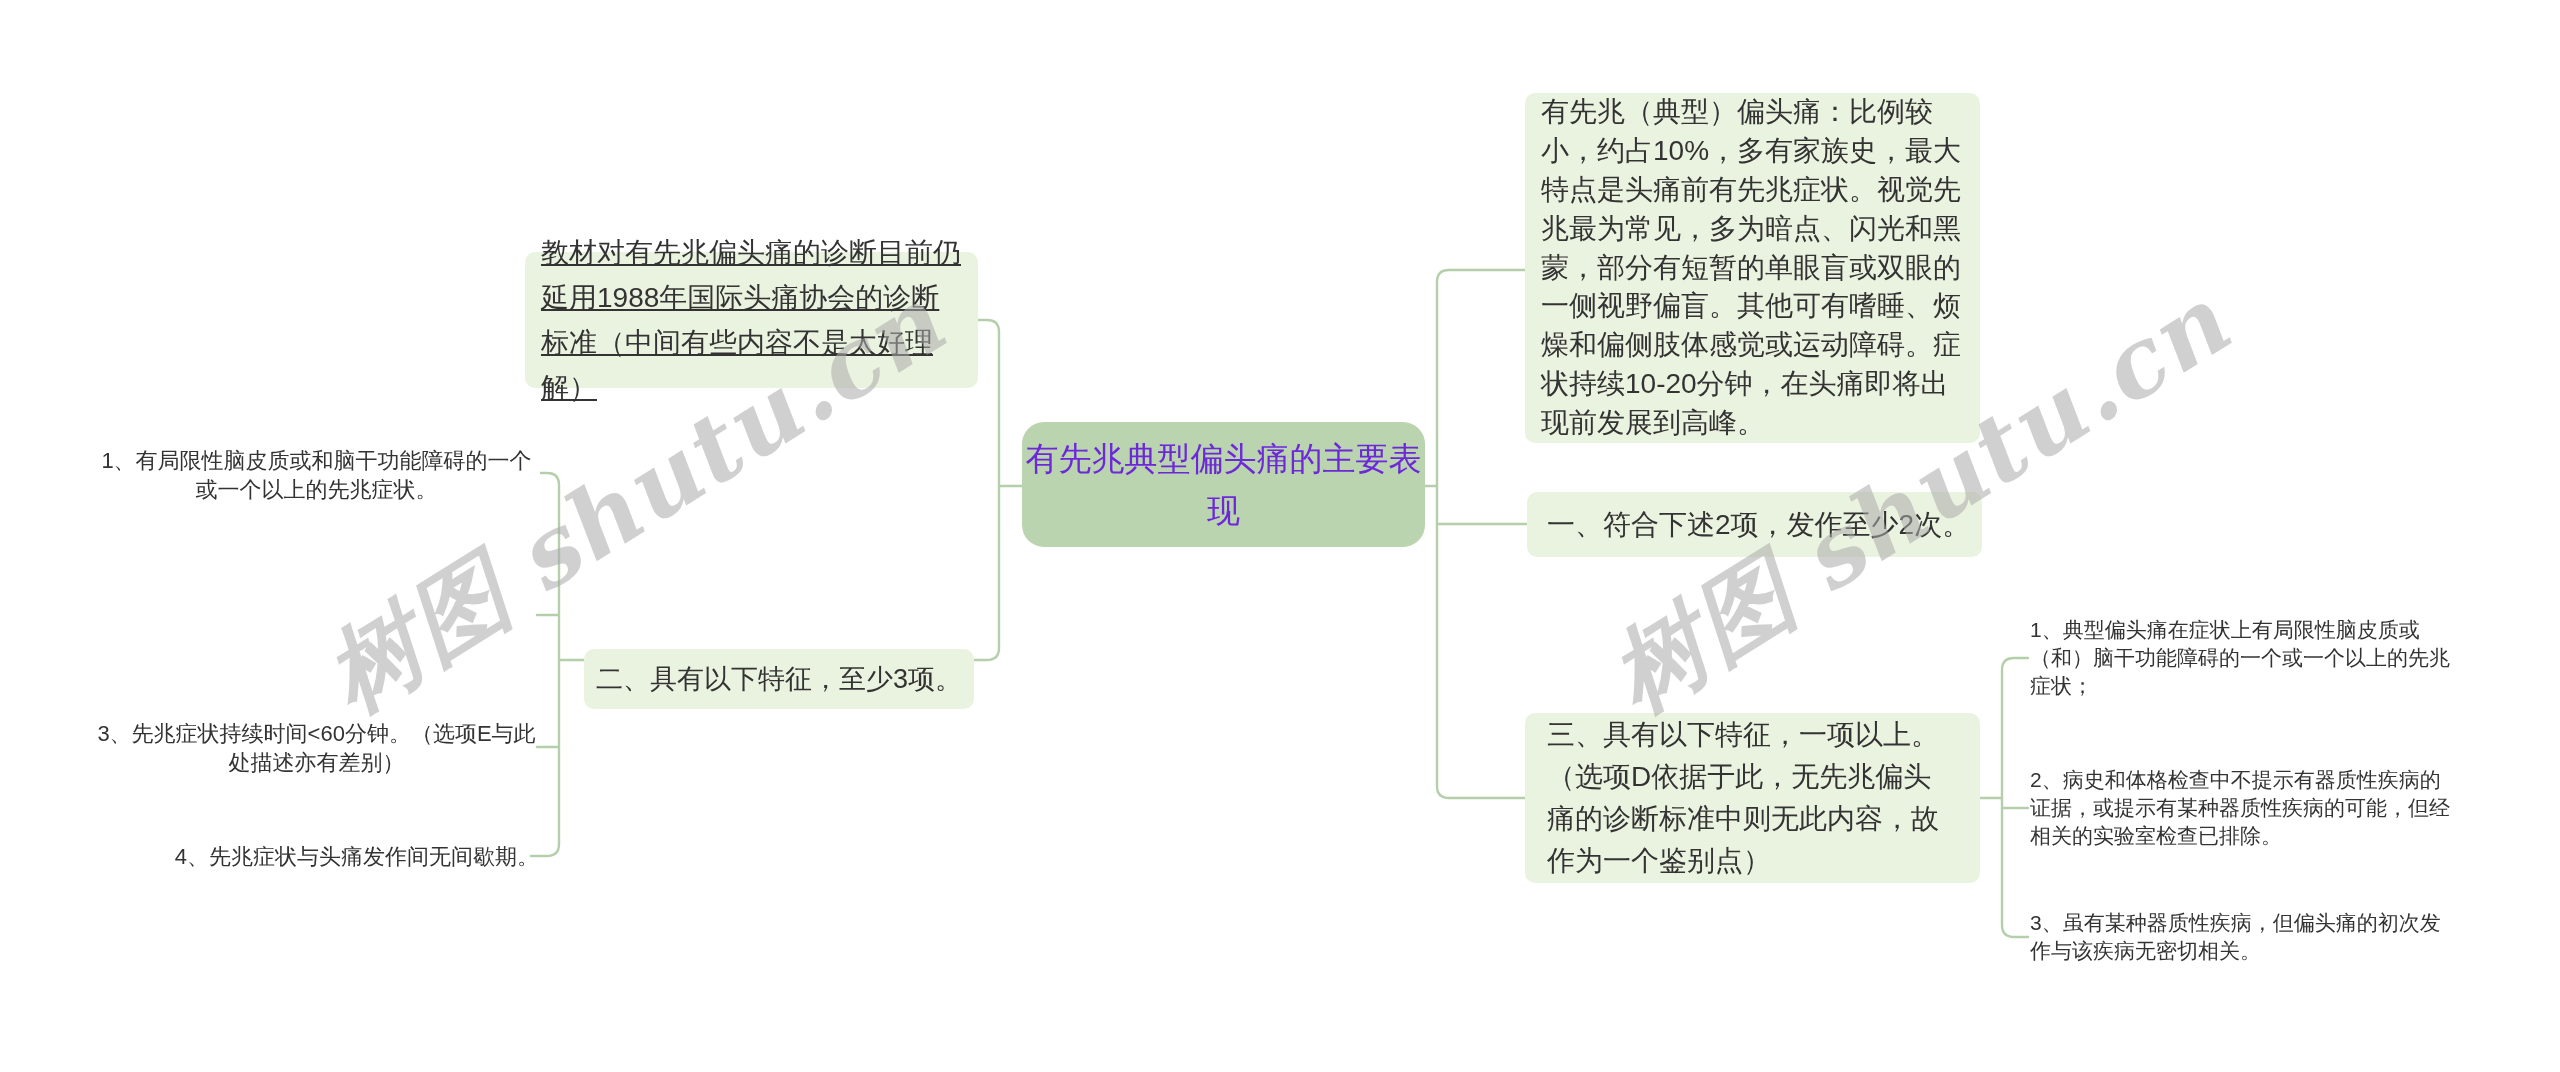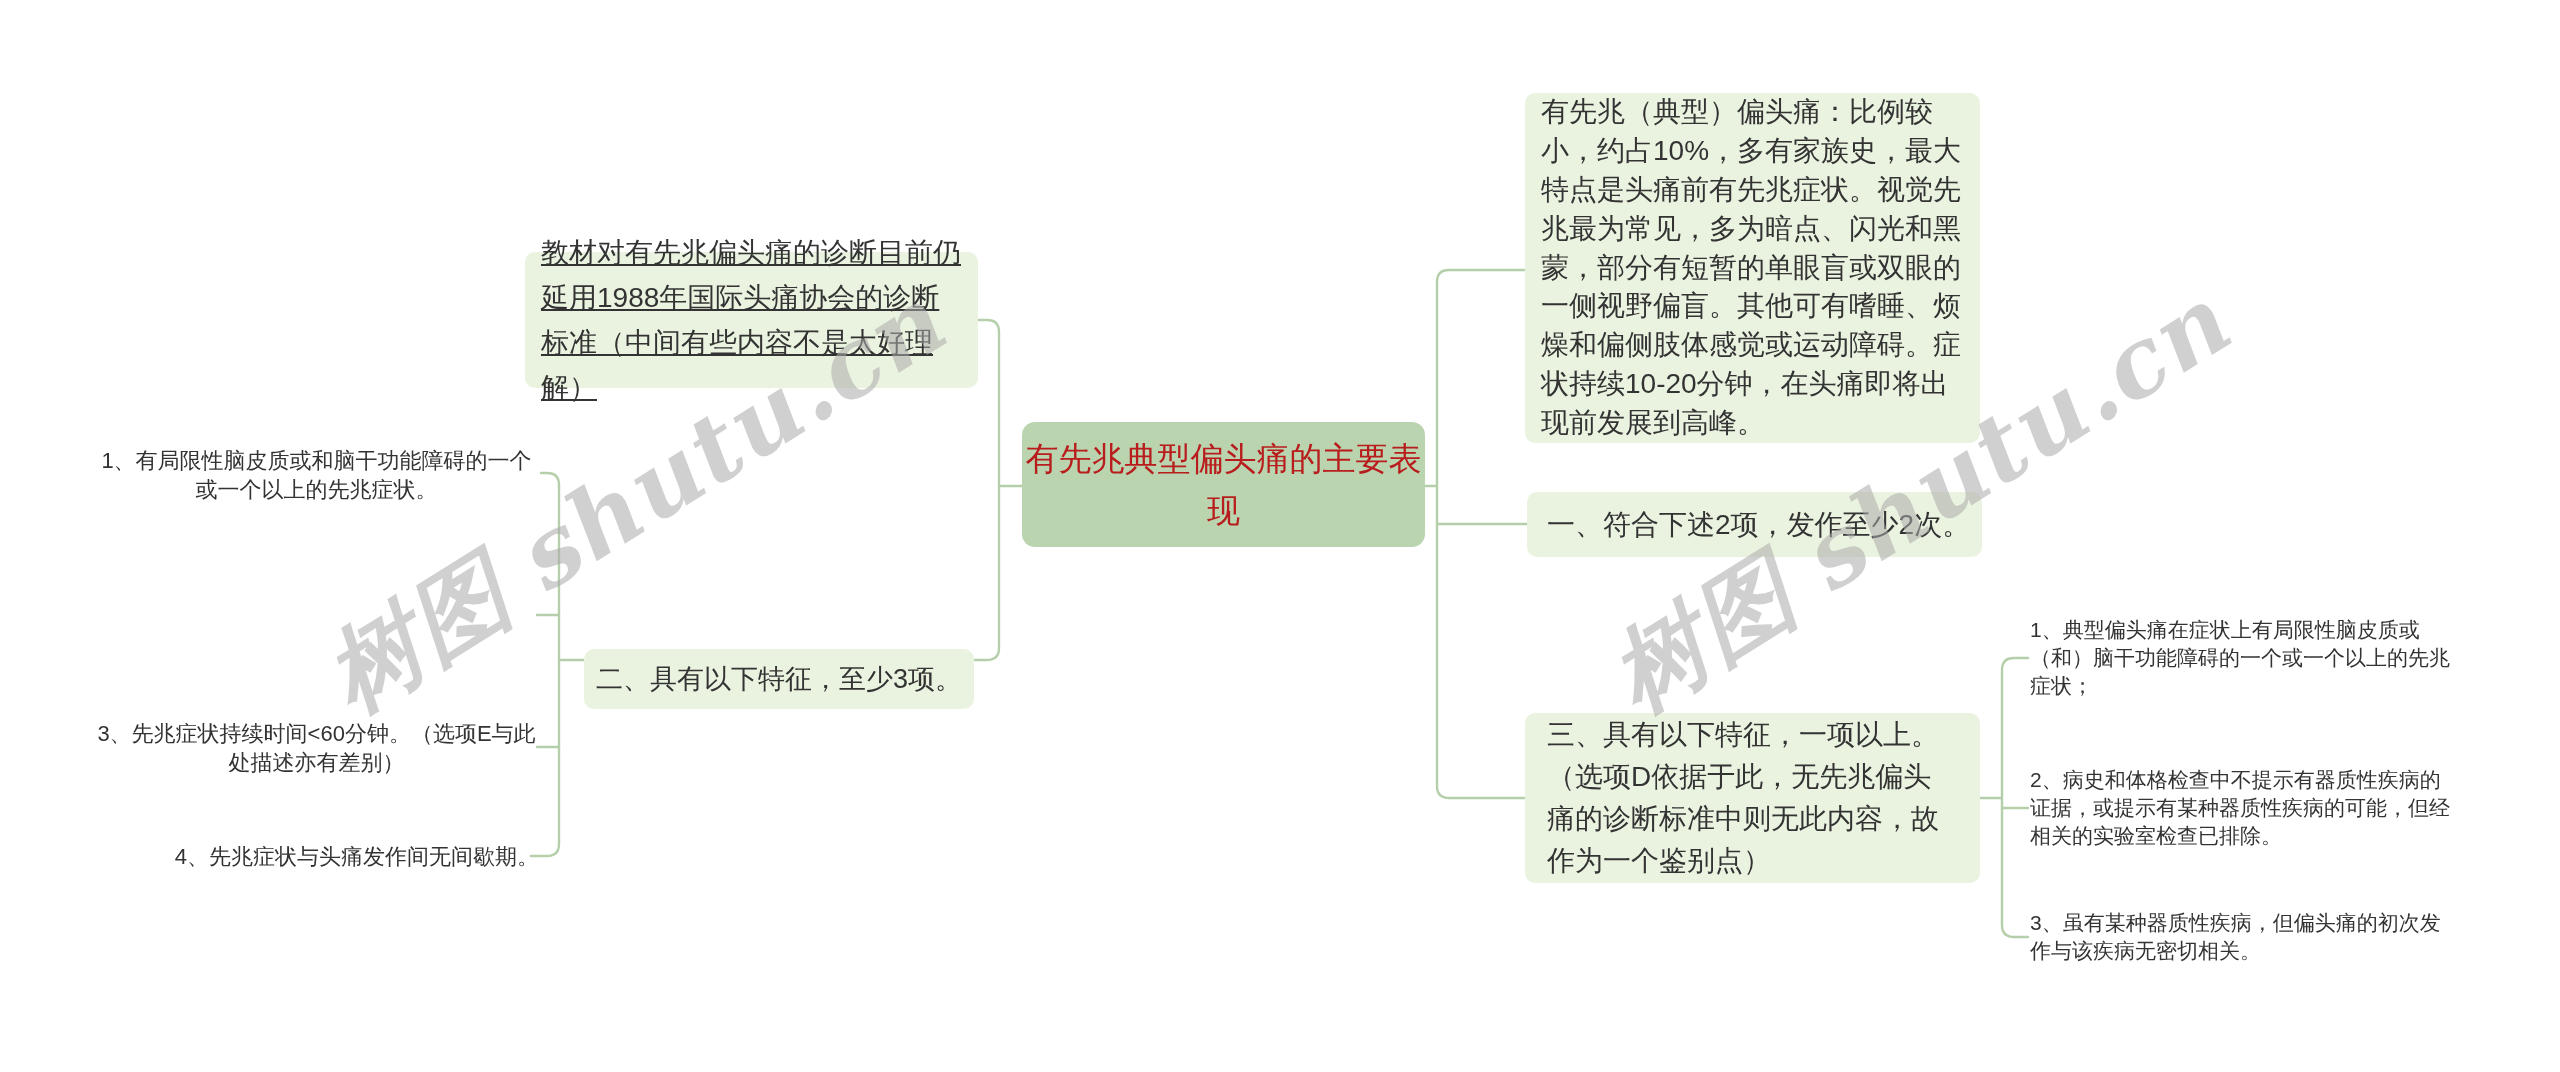--- a/index.html
+++ b/index.html
@@ -10,22 +10,22 @@
     position:relative; width:2560px; height:1072px; overflow:hidden;
     background:#ffffff; font-family:"Liberation Sans","DejaVu Sans",sans-serif;
     color:var(--text);
   }
   svg.lines{position:absolute;left:0;top:0;z-index:1;}
   svg.lines path{stroke:var(--line);stroke-width:2.4;fill:none;stroke-linecap:round;}
 
   .node{position:absolute;z-index:2;box-sizing:border-box;display:flex;align-items:center;}
   .light{background:var(--box-bg);border-radius:10px;}
   .root{
-    background:var(--root-bg);border-radius:13px;justify-content:center;text-align:center;
-    font-size:33px;line-height:52px;color:#b91c1c;
+    background:var(--root-bg);border-radius:22px;justify-content:center;text-align:center;
+    font-size:33px;line-height:52px;color:#6d28d9;
   }
   .note-l{font-size:28px;line-height:45px;padding:0 16px;}
   .note-r{font-size:28px;line-height:38.8px;padding:16px 16px;}
   .crit-1{font-size:28px;padding:0 20px;white-space:nowrap;}
   .crit-2{font-size:27px;padding:0 12px;white-space:nowrap;margin-top:19px;}
   .crit-3{font-size:28px;line-height:42px;padding:0 22px;}
 
   .leaf{position:absolute;z-index:2;color:var(--text);}
   .leaf-l{font-size:22px;line-height:29px;right:2021px;text-align:center;}
   .leaf-r{font-size:21px;line-height:28px;left:2030px;}

